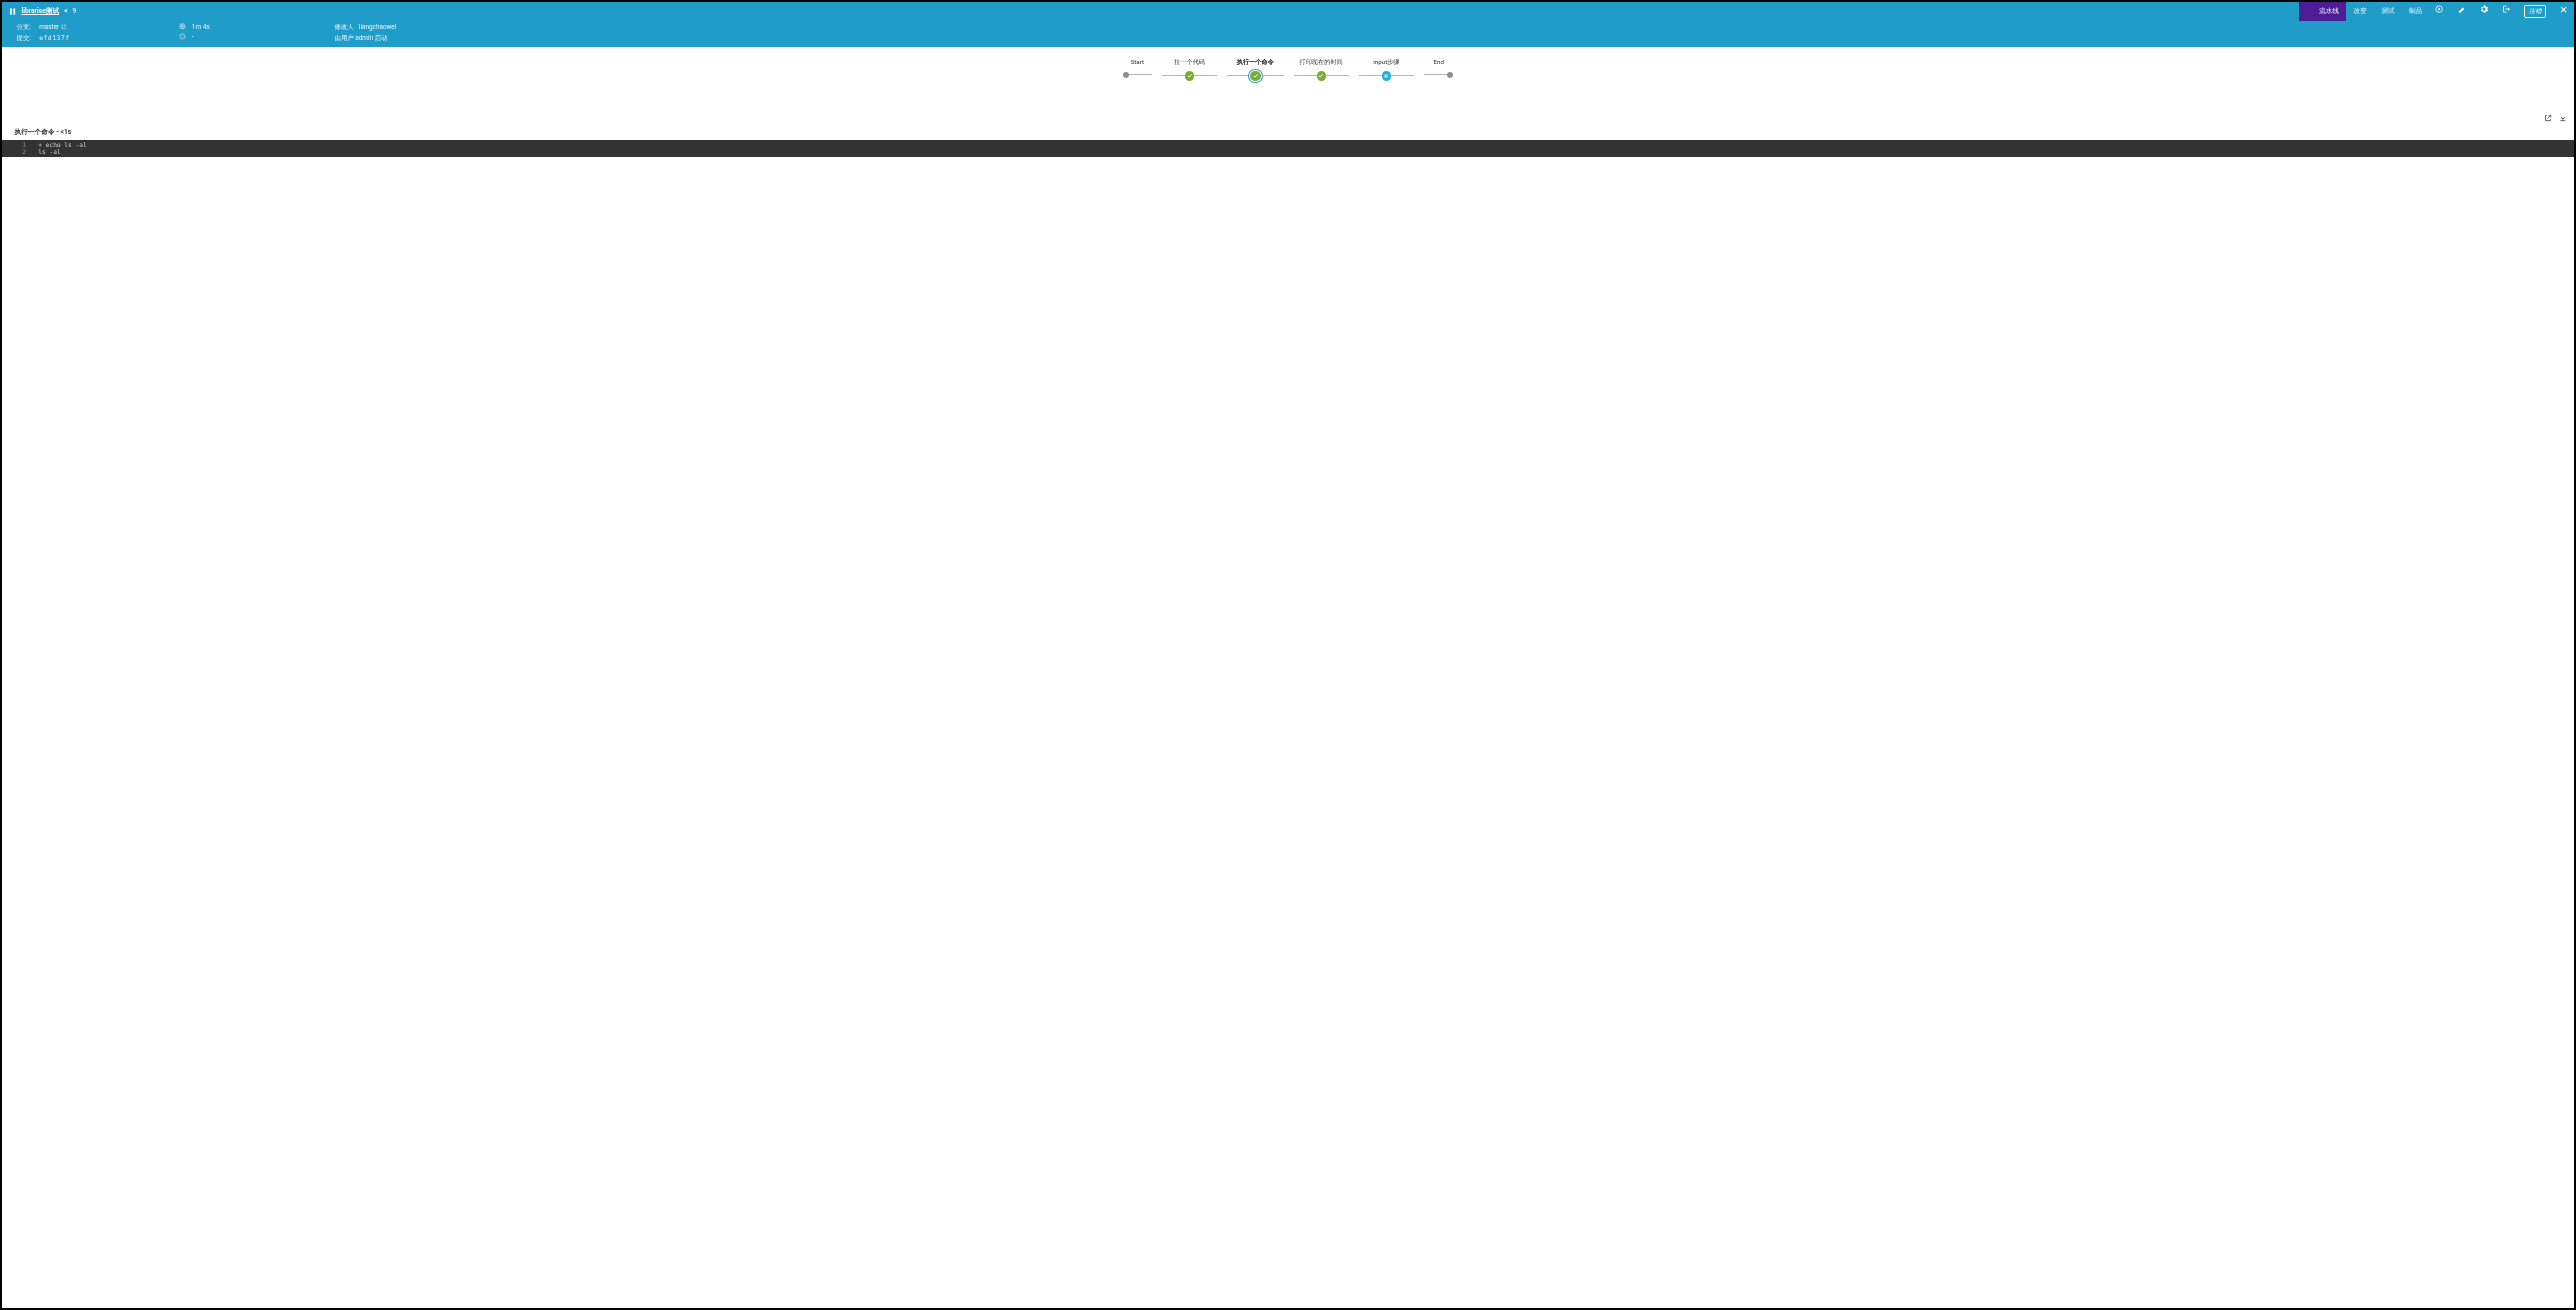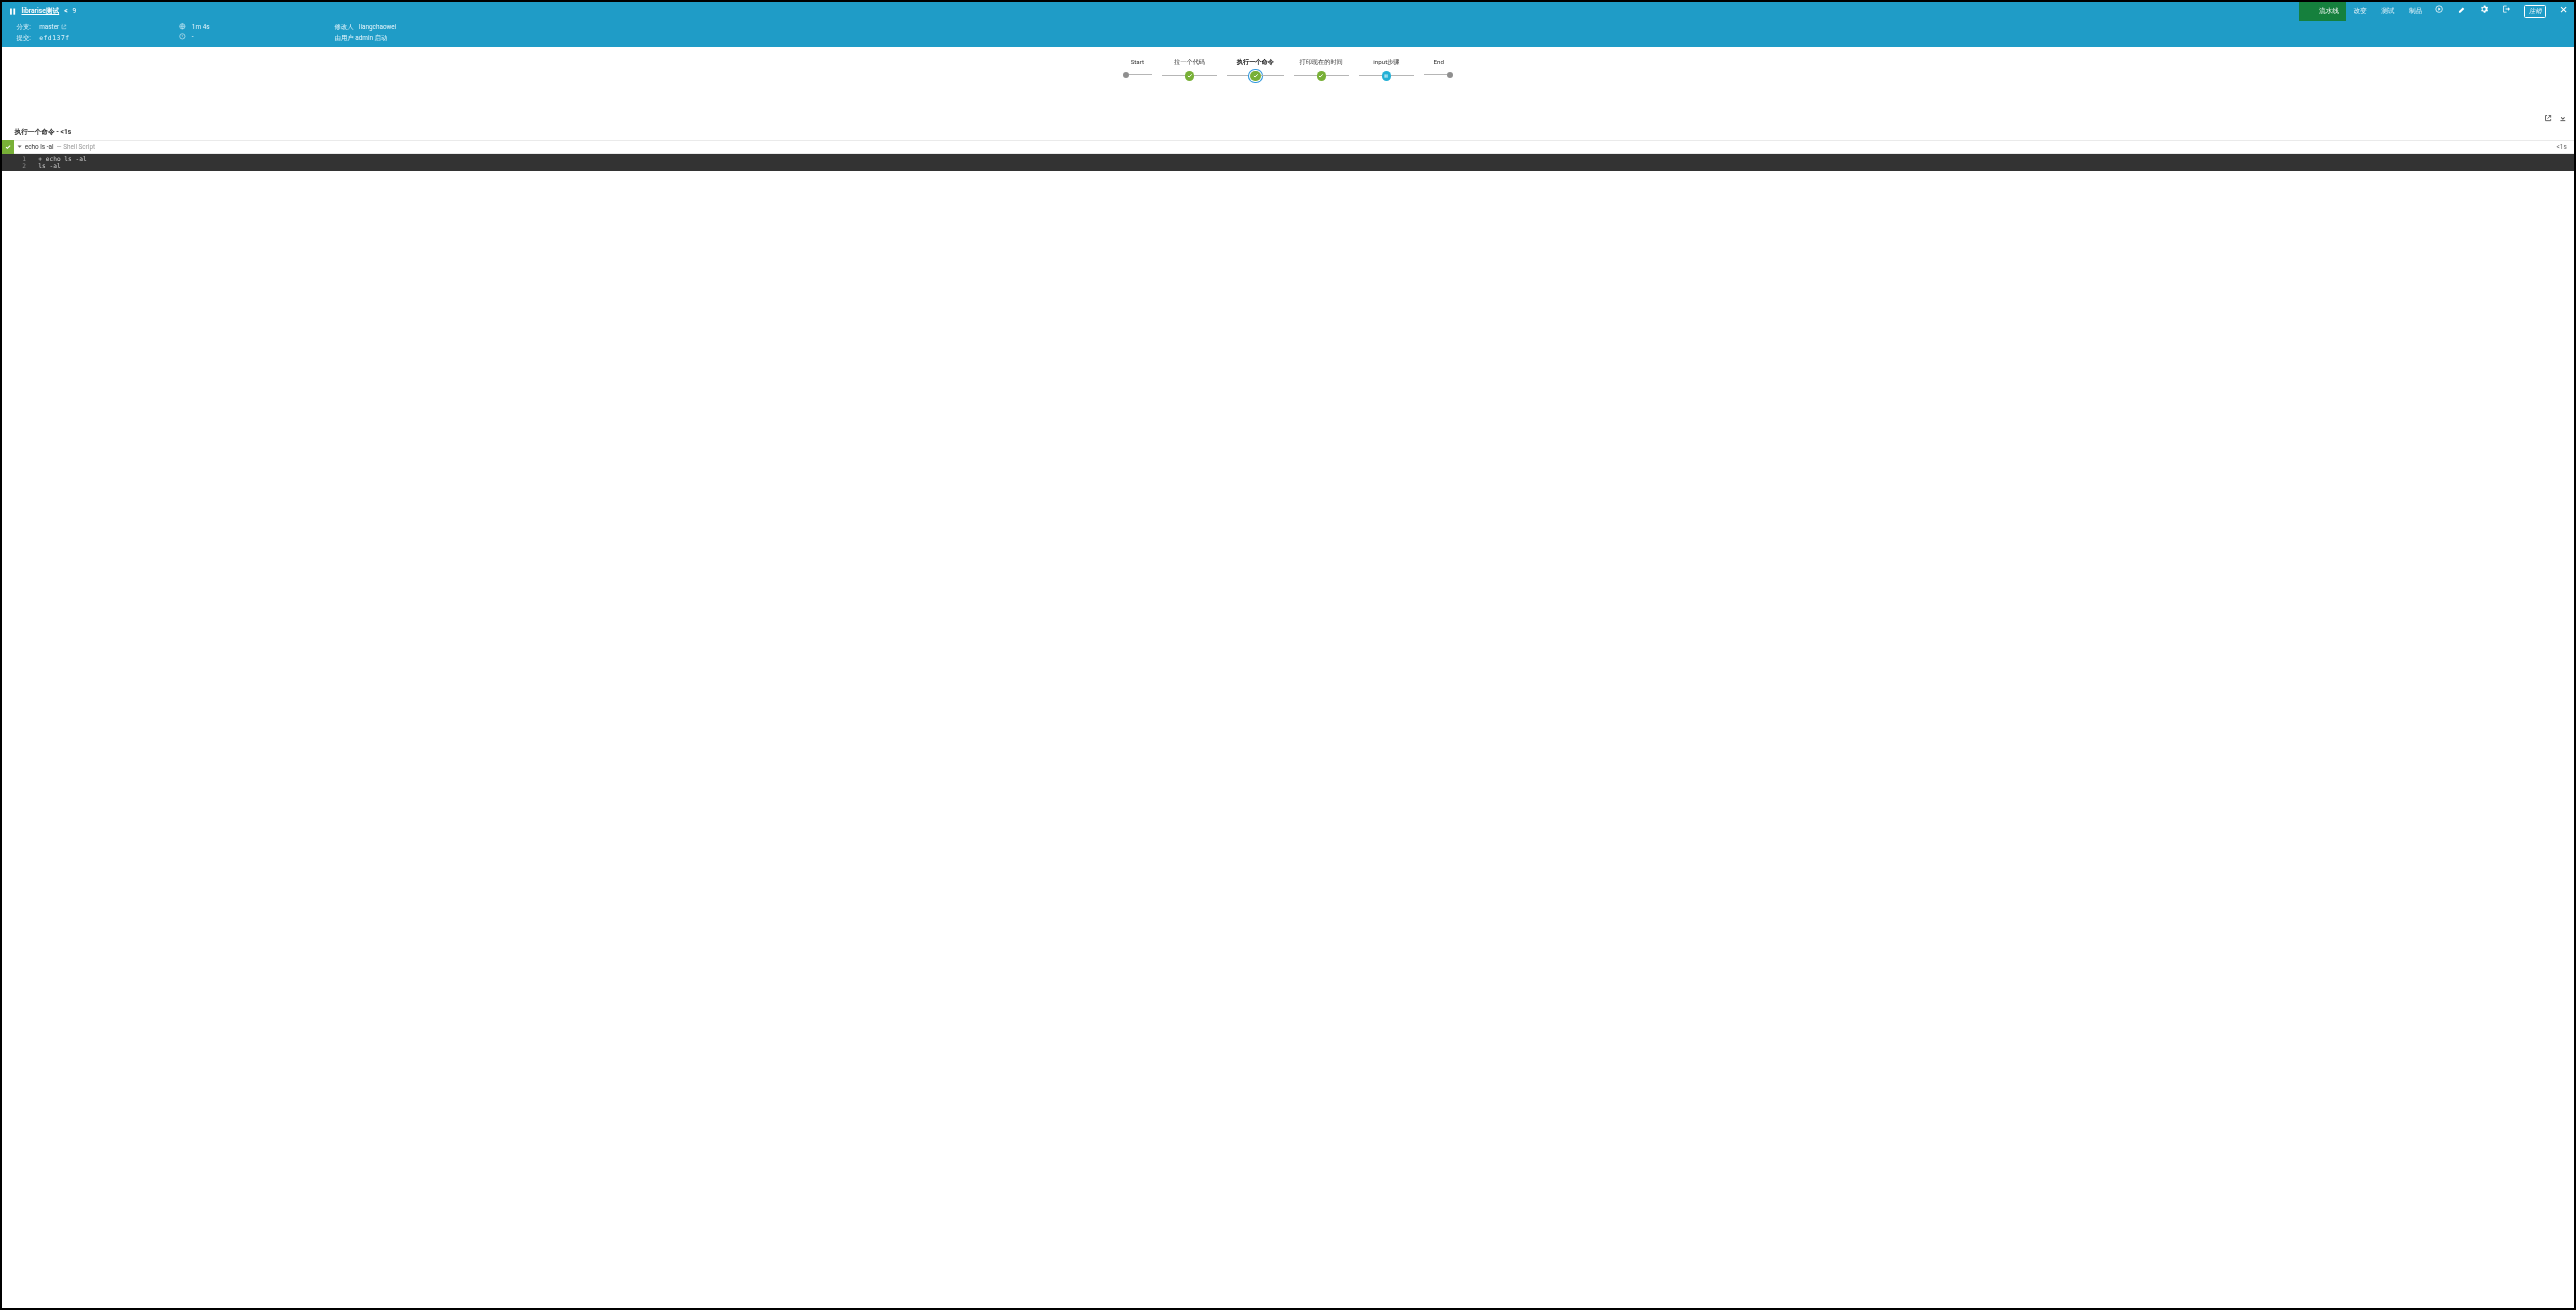--- a/index.html
+++ b/index.html
@@ -36,21 +36,21 @@
   .spacer { flex: 1; }
   .tabs { display: flex; align-items: stretch; height: 18.5px; }
   .tab {
     padding: 0 7.2px;
     display: flex;
     align-items: center;
     color: #e8f4fa;
     cursor: pointer;
     font-size: 6.7px;
   }
-  .tab.active { background: #15803d; color: #fff; padding-left: 20px; }
+  .tab.active { background: #4c1d95; color: #fff; padding-left: 20px; }
   .icon-group { display: flex; align-items: flex-start; gap: 13px; margin-left: 5.2px; font-style: italic; }
   .icon-btn {
     width: 9.3px; height: 9.3px;
     display: inline-flex; align-items: center; justify-content: center;
     cursor: pointer;
     color: #fff;
   }
   .logout-btn {
     border: 0.5px solid #fff;
     border-radius: 1.5px;
@@ -351,35 +351,20 @@
         </span>
         <span class="aicon">
           <svg width="7.7" height="7.7" viewBox="0 0 16 16">
               <path fill="#444" d="M8 2v7.5L5 6.5 3.8 7.7 8 12l4.2-4.3L11 6.5 8 9.5V2z"></path>
               <rect x="3" y="13" width="10" height="1.8" fill="#444"></rect>
             </svg>
         </span>
       </div>
     </div>
 
-    <div class="step-bar">
-      <div class="status-block">
-        <svg width="6.2" height="6.2" viewBox="0 0 12 12">
-            <path fill="none" stroke="#fff" stroke-width="2" d="M2 6l2.5 2.5L10 3"></path>
-          </svg>
-      </div>
-      <div class="expand-caret">
-        <svg width="5.2" height="5.2" viewBox="0 0 10 10">
-            <path fill="#666" d="M1 3l4 4 4-4z"></path>
-          </svg>
-      </div>
-      <span class="cmd-text">echo ls -al</span>
-      <span class="cmd-type">— Shell Script</span>
-      <span class="dur">&lt;1s</span>
-    </div>
 
     <div class="console" id="console">
         <div class="console-line">
           <div class="ln">1</div>
           <div class="lc">+ echo ls -al</div>
         </div>
         <div class="console-line">
           <div class="ln">2</div>
           <div class="lc">ls -al</div>
         </div>

